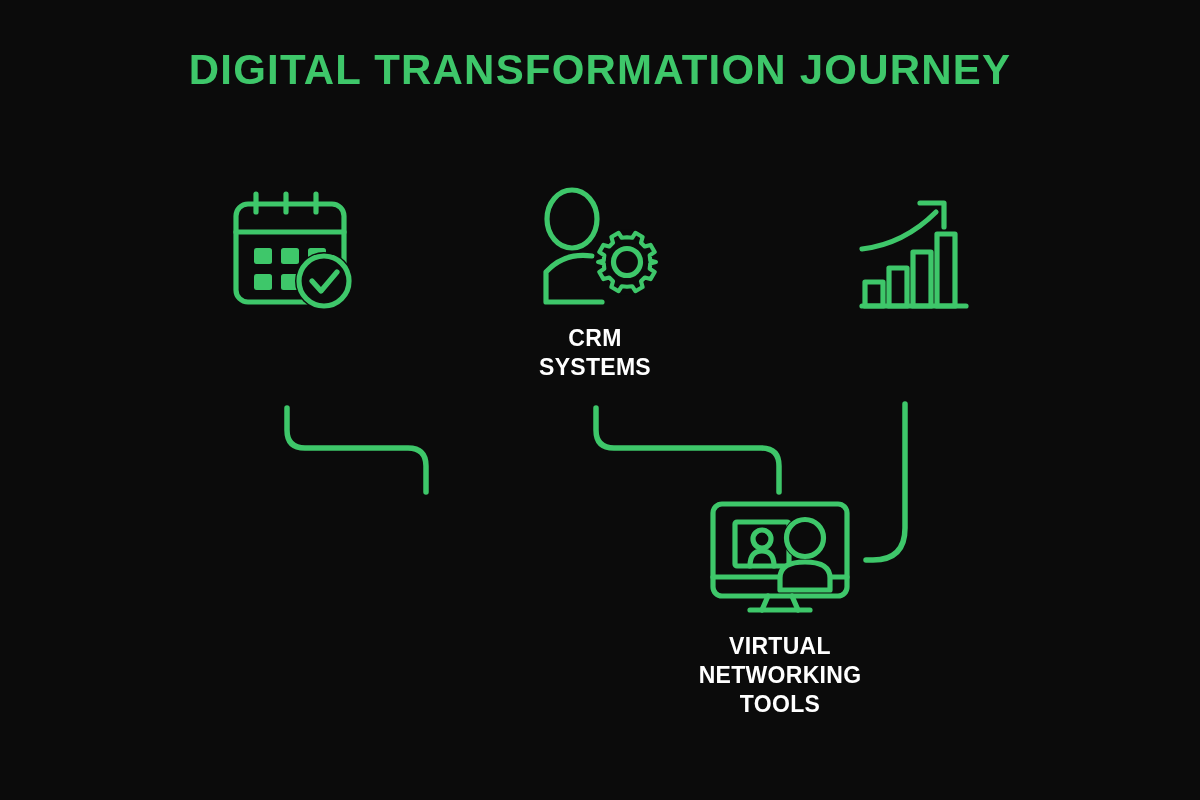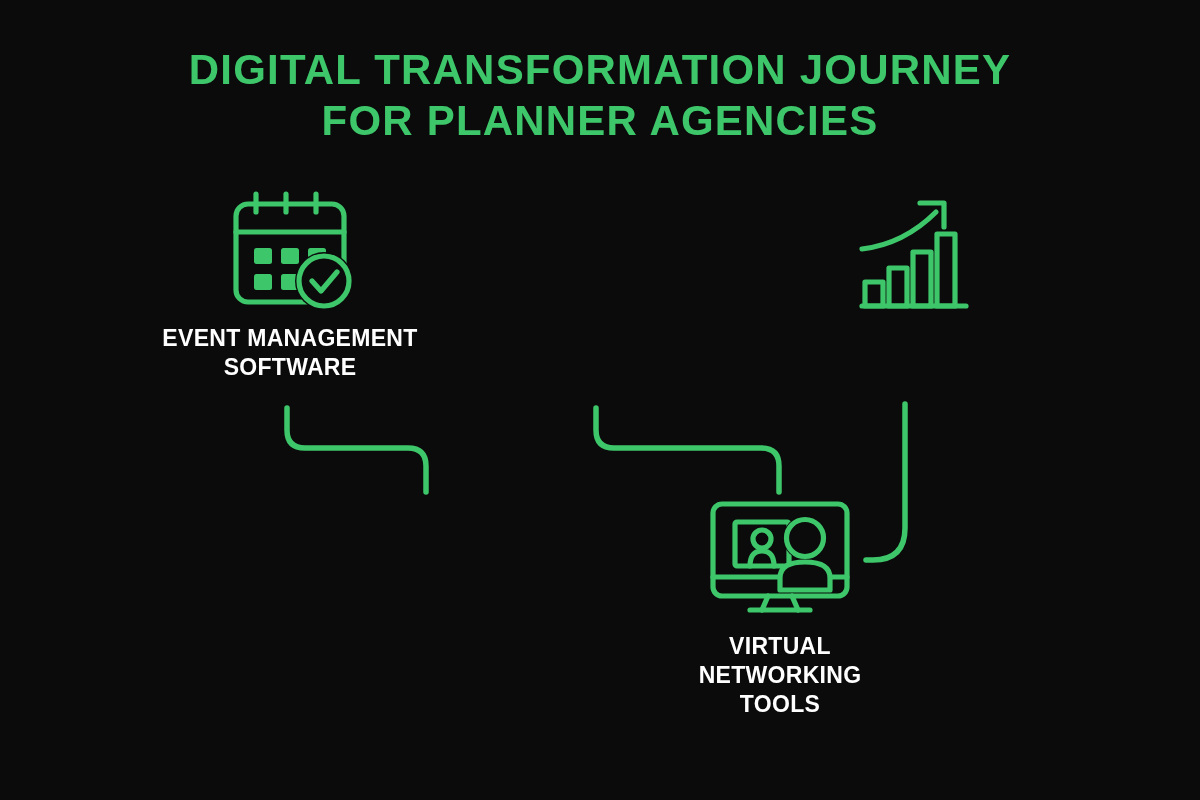--- a/index.html
+++ b/index.html
@@ -74,21 +74,20 @@
     pointer-events: none;
   }
 </style>
 </head>
 <body>
 
 <div id="canvas">
 
   <div id="title-block">
     <div class="title-line">DIGITAL TRANSFORMATION JOURNEY</div>
-    <div class="title-line">FOR PLANNER AGENCIES</div>
   </div>
 
   <svg id="connectors" viewBox="0 0 1200 800" xmlns="http://www.w3.org/2000/svg">
 
     <path d="M 287 408 L 287 430 Q 287 448 305 448 L 408 448 Q 426 448 426 466 L 426 492" fill="none" stroke="#3ec76a" stroke-width="5.5" stroke-linecap="round" stroke-linejoin="round"></path>
 
     <path d="M 596 408 L 596 430 Q 596 448 614 448 L 761 448 Q 779 448 779 466 L 779 492" fill="none" stroke="#3ec76a" stroke-width="5.5" stroke-linecap="round" stroke-linejoin="round"></path>
 
     <path d="M 905 404 L 905 528 Q 905 560 873 560 L 866 560" fill="none" stroke="#3ec76a" stroke-width="5.5" stroke-linecap="round" stroke-linejoin="round"></path>
   </svg>
@@ -111,24 +110,63 @@
         <rect x="57" y="62" width="18" height="16" rx="2.5"></rect>
         <rect x="84" y="62" width="18" height="16" rx="2.5"></rect>
         <rect x="30" y="88" width="18" height="16" rx="2.5"></rect>
         <rect x="57" y="88" width="18" height="16" rx="2.5"></rect>
       </g>
 
       <circle cx="100" cy="95" r="29" fill="#0b0b0b"></circle>
       <circle cx="100" cy="95" r="25" fill="none" stroke="#3ec76a" stroke-width="5.2"></circle>
       <path d="M88 95 L97 105 L113 86" fill="none" stroke="#3ec76a" stroke-width="5.2" stroke-linecap="round" stroke-linejoin="round"></path>
     </svg>
-    <div class="node-label">EVENT MANAGEMENT
-SOFTWARE</div>
-  </div>
-
+  </div>
+
+  <div class="node" id="node-crm">
+    <svg class="node-icon" width="142" height="126" viewBox="0 0 142 126" xmlns="http://www.w3.org/2000/svg">
+      <g fill="none" stroke="#3ec76a" stroke-width="5.2" stroke-linecap="round" stroke-linejoin="round">
+
+        <ellipse cx="48" cy="33" rx="25" ry="29"></ellipse>
+
+        <path d="M68 70 Q40 66 22 86 L22 116 L78 116"></path>
+      </g>
+
+      <g>
+        <path d="M102 40
+                 l6.5 0 l1.6 -9.2 l12.8 3.4 l-1.4 9.2
+                 l5.6 3.2 l7.2 -5.9 l9.0 9.0 l-5.9 7.2
+                 l3.2 5.6 l9.2 -1.4 l3.4 12.8 l-9.2 1.6
+                 l0 6.5 l9.2 1.6 l-3.4 12.8 l-9.2 -1.4
+                 l-3.2 5.6 l5.9 7.2 l-9.0 9.0 l-7.2 -5.9
+                 l-5.6 3.2 l1.4 9.2 l-12.8 3.4 l-1.6 -9.2
+                 l-6.5 0 Z" fill="none" stroke="none"></path>
+
+        <path d="M110.5 41.0 L120.0 41.0 L122.3 31.0 L134.8 35.0 L132.5 45.0
+                 L139.5 51.0 L147.0 45.0 L147.0 45.0" fill="none" stroke="none"></path>
+      </g>
+
+      <g transform="translate(103,76)">
+        <circle r="33" fill="#0b0b0b"></circle>
+        <path d="M0,-31 L6.5,-30.3 L10.5,-36.5 L19.5,-31.3 L17.5,-24.1
+                 L22.2,-19.4 L29.4,-21.4 L34.6,-12.4 L28.4,-8.4
+                 L29.1,-1.9 L36.1,0 L36.1,0 L29.1,1.9 L28.4,8.4
+                 L34.6,12.4 L29.4,21.4 L22.2,19.4 L17.5,24.1
+                 L19.5,31.3 L10.5,36.5 L6.5,30.3 L0,31
+                 L-6.5,30.3 L-10.5,36.5 L-19.5,31.3 L-17.5,24.1
+                 L-22.2,19.4 L-29.4,21.4 L-34.6,12.4 L-28.4,8.4
+                 L-29.1,1.9 L-36.1,0 L-29.1,-1.9 L-28.4,-8.4
+                 L-34.6,-12.4 L-29.4,-21.4 L-22.2,-19.4 L-17.5,-24.1
+                 L-19.5,-31.3 L-10.5,-36.5 L-6.5,-30.3 Z" fill="none" stroke="#3ec76a" stroke-width="5.2" stroke-linejoin="round" transform="scale(0.80)"></path>
+        <circle r="13.5" fill="none" stroke="#3ec76a" stroke-width="5.2"></circle>
+      </g>
+    </svg>
+    <div class="node-label">CRM
+SYSTEMS</div>
+  </div>
 
   <div class="node" id="node-analytics">
     <svg class="node-icon" width="118" height="126" viewBox="0 0 118 126" xmlns="http://www.w3.org/2000/svg">
       <g fill="none" stroke="#3ec76a" stroke-width="5.2" stroke-linecap="round" stroke-linejoin="round">
 
         <rect x="9" y="96" width="18" height="24"></rect>
         <rect x="33" y="82" width="18" height="38"></rect>
         <rect x="57" y="66" width="18" height="54"></rect>
         <rect x="81" y="48" width="18" height="72"></rect>
 

